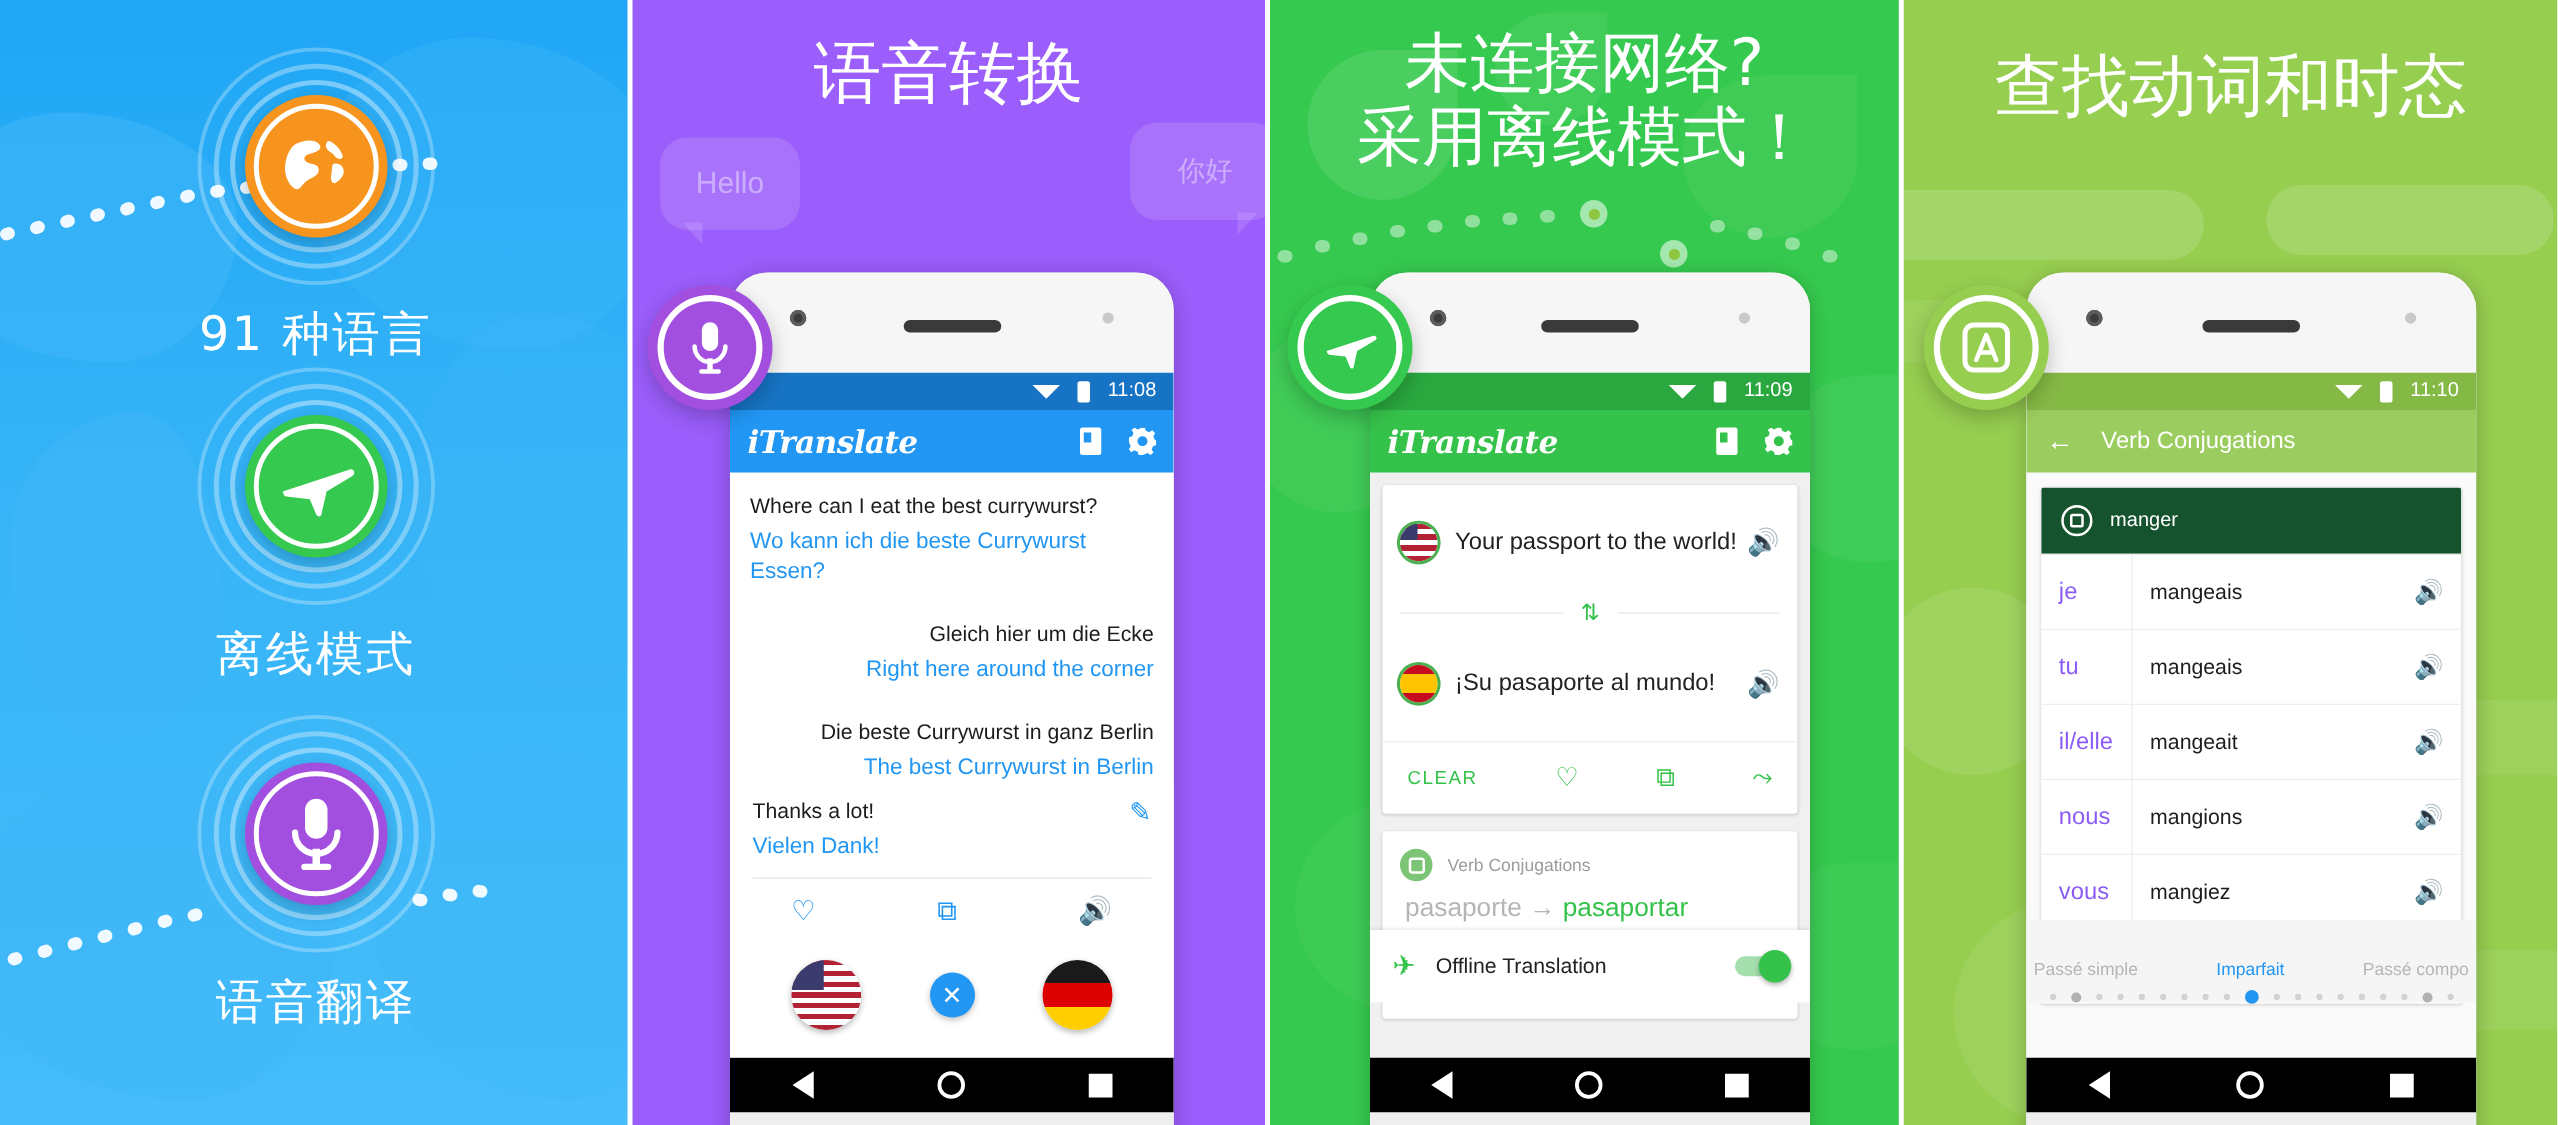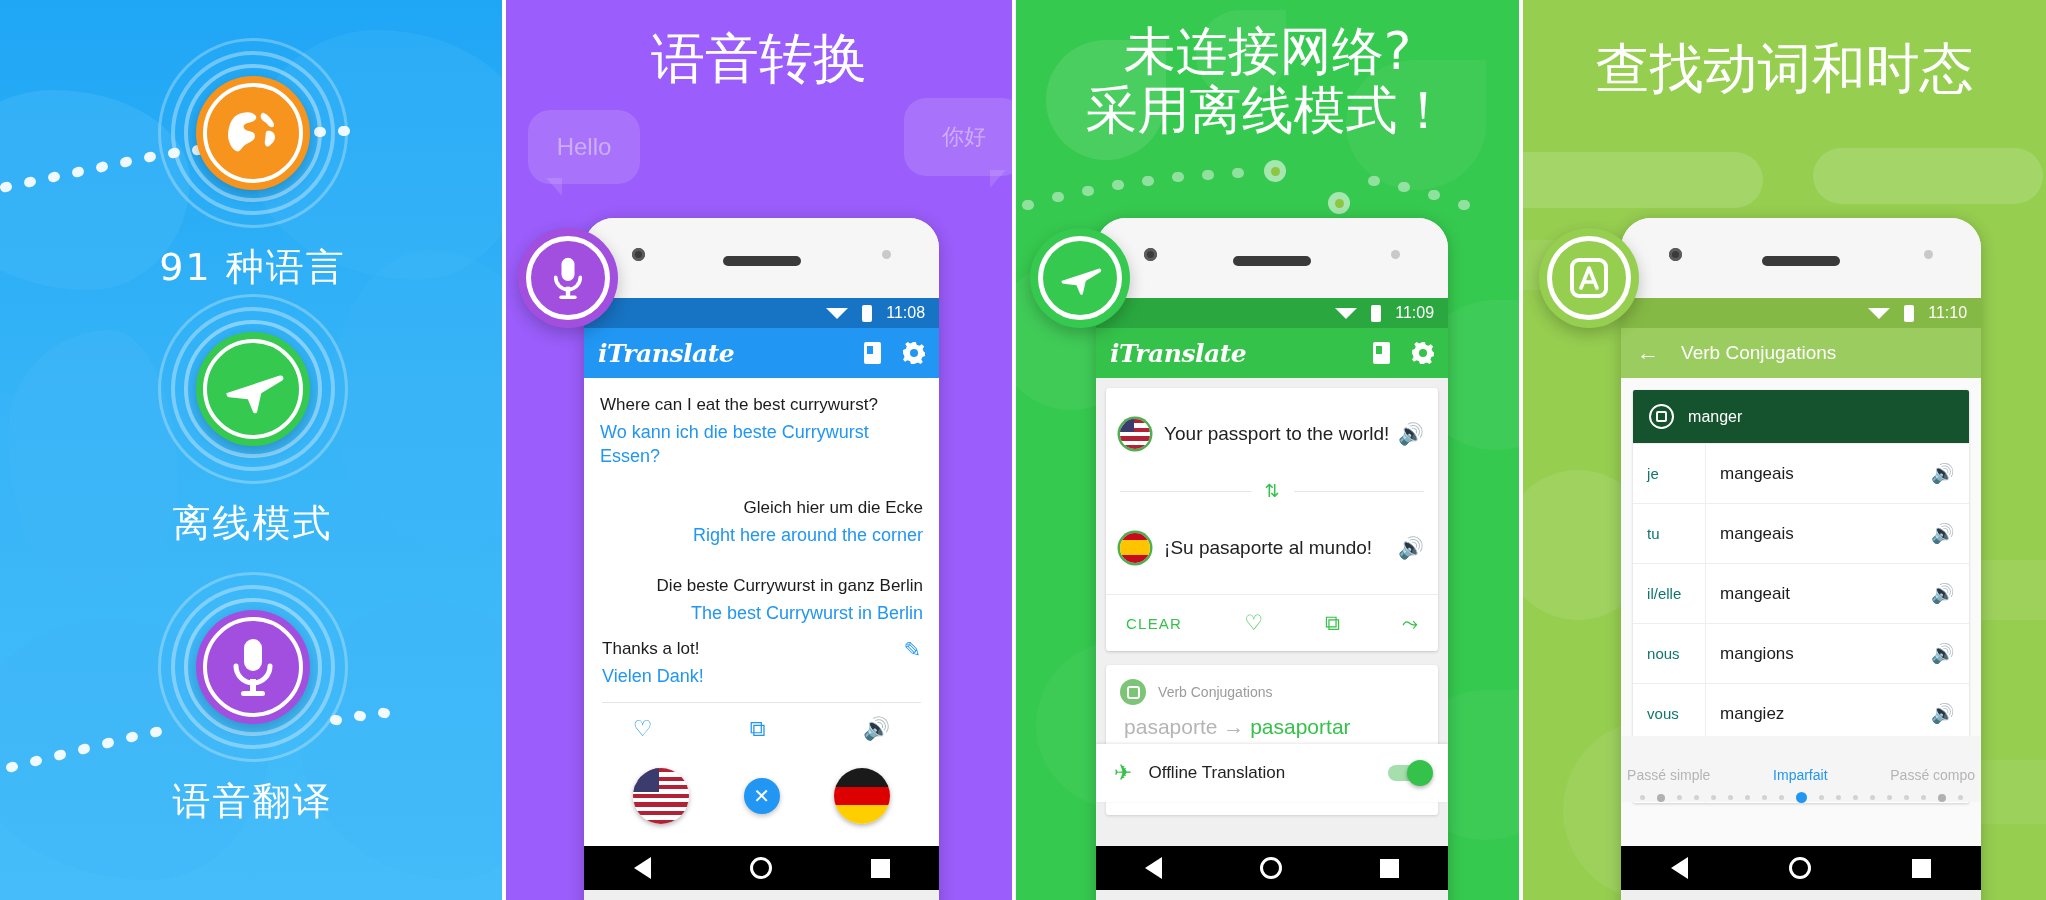--- a/index.html
+++ b/index.html
@@ -148,21 +148,21 @@
   
   .cj-appbar { height:50px; display:flex; align-items:center; padding:0 16px; color:#fff; gap:22px; }
   .cj-arrow { font-size:22px; }
   .cj-title { font-size:19px; }
   .cj-card { margin:12px; background:#fff; box-shadow:0 1px 3px rgba(0,0,0,.18); border-radius:2px; overflow:hidden; }
   .cj-head { background:#14532d; display:flex; align-items:center; gap:14px; padding:14px 16px; }
   .cj-head .av { width:25px;height:25px;border-radius:50%;border:2px solid #fff;display:flex;align-items:center;justify-content:center;}
   .cj-head .av i { width:11px;height:11px;border:2px solid #fff;border-radius:2px;display:block;}
   .cj-head .vb { color:#fff; font-size:16px; }
   .cj-row { display:flex; align-items:center; border-top:1px solid #eee; min-height:60px; }
-  .cj-pron { width:72px; padding-left:14px; font-size:15px; color:#0f766e; }
+  .cj-pron { width:72px; padding-left:14px; font-size:19px; color:#8b5cf6; }
   .cj-form { flex:1; padding-left:14px; font-size:17px; color:#1d1d1d; border-left:1px solid #eee; align-self:stretch; display:flex; align-items:center;}
   .cj-spk { padding-right:14px; color:#2196f3; font-size:19px; }
   .tense-bar { position:absolute; left:0;right:0;bottom:44px; height:66px; background:#f5f5f5;
                display:flex; flex-direction:column; justify-content:center; }
   .tense-row { display:flex; align-items:center; justify-content:space-between; padding:0 6px; font-size:14px; }
   .tense-row .t { color:#b5b5b5; white-space:nowrap;margin-top:32px; }
   .tense-row .t.act { color:#2196f3; }
   .pager { display:flex; align-items:center; justify-content:center; gap:12px; margin-top:9px; }
   .pd { width:5px;height:5px;border-radius:50%;background:#d2d2d2; }
   .pd.md { width:8px;height:8px;background:#b0b0b0; }

